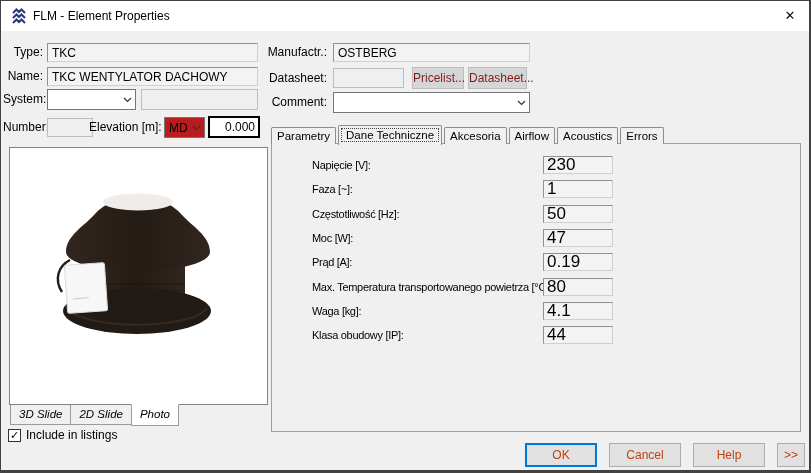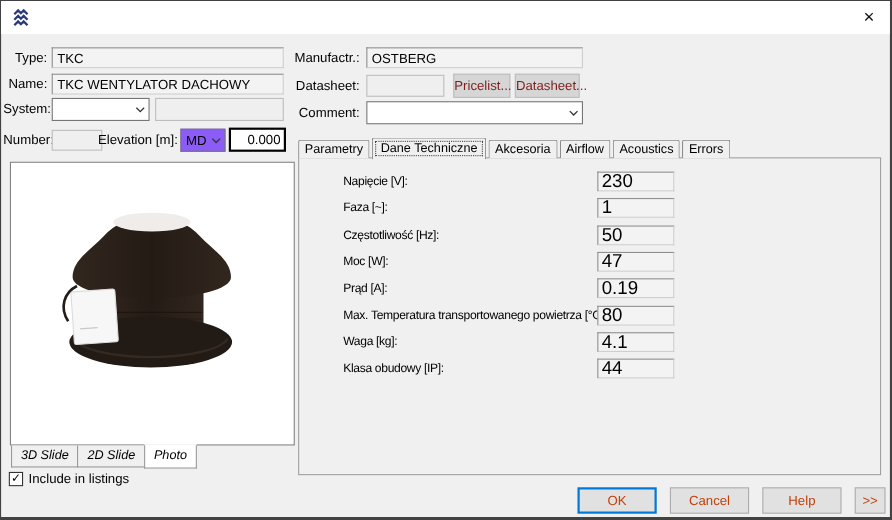--- a/index.html
+++ b/index.html
@@ -17,21 +17,21 @@
   
   .lbl{position:absolute;height:19px;line-height:19px;white-space:nowrap;}
   .r{text-align:right;}
   .sunken{position:absolute;background:#f3f3f3;border:1px solid #8f8f8f;border-bottom-color:#cfcfcf;border-right-color:#cfcfcf;
     font-family:"Liberation Sans",sans-serif;font-size:12px;padding:0 4px;color:#000;}
   input.sunken{outline:none;}
   .disabledf{position:absolute;background:#efefef;border:1px solid #bdbdbd;}
   .combo{position:absolute;background:#fff;border:1px solid #767676;display:flex;align-items:center;}
   .combo .cval{flex:1;padding-left:4px;font-size:12px;white-space:nowrap;overflow:hidden;}
   .combo .chev{width:16px;display:flex;align-items:center;justify-content:center;}
-  .combo.grayc{background:#8b5cf6;}
+  .combo.grayc{background:#b91c1c;}
   .elev{position:absolute;background:#fff;border:2px solid #000;text-align:right;font-size:12px;padding:0 3px;outline:none;font-family:"Liberation Sans",sans-serif;}
   .btn{position:absolute;background:#e1e1e1;border:1px solid #adadad;font-family:"Liberation Sans",sans-serif;
     font-size:12px;text-align:center;color:#c2410c;padding:0;}
   .btn.dis{background:#d6d6d6;border-color:#bdbdbd;color:#7f1d1d;}
   
   .tabstrip{position:absolute;left:270px;top:124px;height:19px;display:flex;align-items:flex-end;z-index:3;}
   .tab{height:17px;line-height:16px;padding:0 5px;background:#f0f0f0;border:1px solid #8c8c8c;border-bottom:none;
     margin-right:2px;font-size:11.5px;white-space:nowrap;border-radius:2px 2px 0 0;}
   .tab.active{height:20px;line-height:19px;margin-bottom:-1px;z-index:4;outline:1px dotted #444;outline-offset:-4px;padding:0 7px;}
   .tabpanel{position:absolute;left:270px;top:142px;width:530px;height:289px;border:1px solid #a0a0a0;background:#f0f0f0;}
@@ -60,20 +60,21 @@
 <div class="dialog">
 
   <div class="titlebar">
     <span class="title-icon">
       <svg width="16" height="16" viewBox="0 0 16 16">
         <polyline points="2,5 5.5,1.5 8,4 10.5,1.5 14,5" fill="none" stroke="#2b3a78" stroke-width="2.1"></polyline>
         <polyline points="2,10 5.5,6.5 8,9 10.5,6.5 14,10" fill="none" stroke="#2b3a78" stroke-width="2.1"></polyline>
         <polyline points="2,15 5.5,11.5 8,14 10.5,11.5 14,15" fill="none" stroke="#2b3a78" stroke-width="2.1"></polyline>
       </svg>
     </span>
+    <span class="title-text">FLM - Element Properties</span>
     <span class="close-btn">✕</span>
   </div>
 
   <div class="lbl r" style="left:2px;top:42px;width:40px;">Type:</div>
   <input class="sunken" style="left: 46px; top: 42px; width: 211px; height: 19px;" readonly="" value="TKC">
 
   <div class="lbl r" style="left:2px;top:66px;width:40px;">Name:</div>
   <input class="sunken" style="left: 46px; top: 66px; width: 211px; height: 19px;" readonly="" value="TKC WENTYLATOR DACHOWY">
 
   <div class="lbl r" style="left:2px;top:89px;width:40px;">System:</div>

